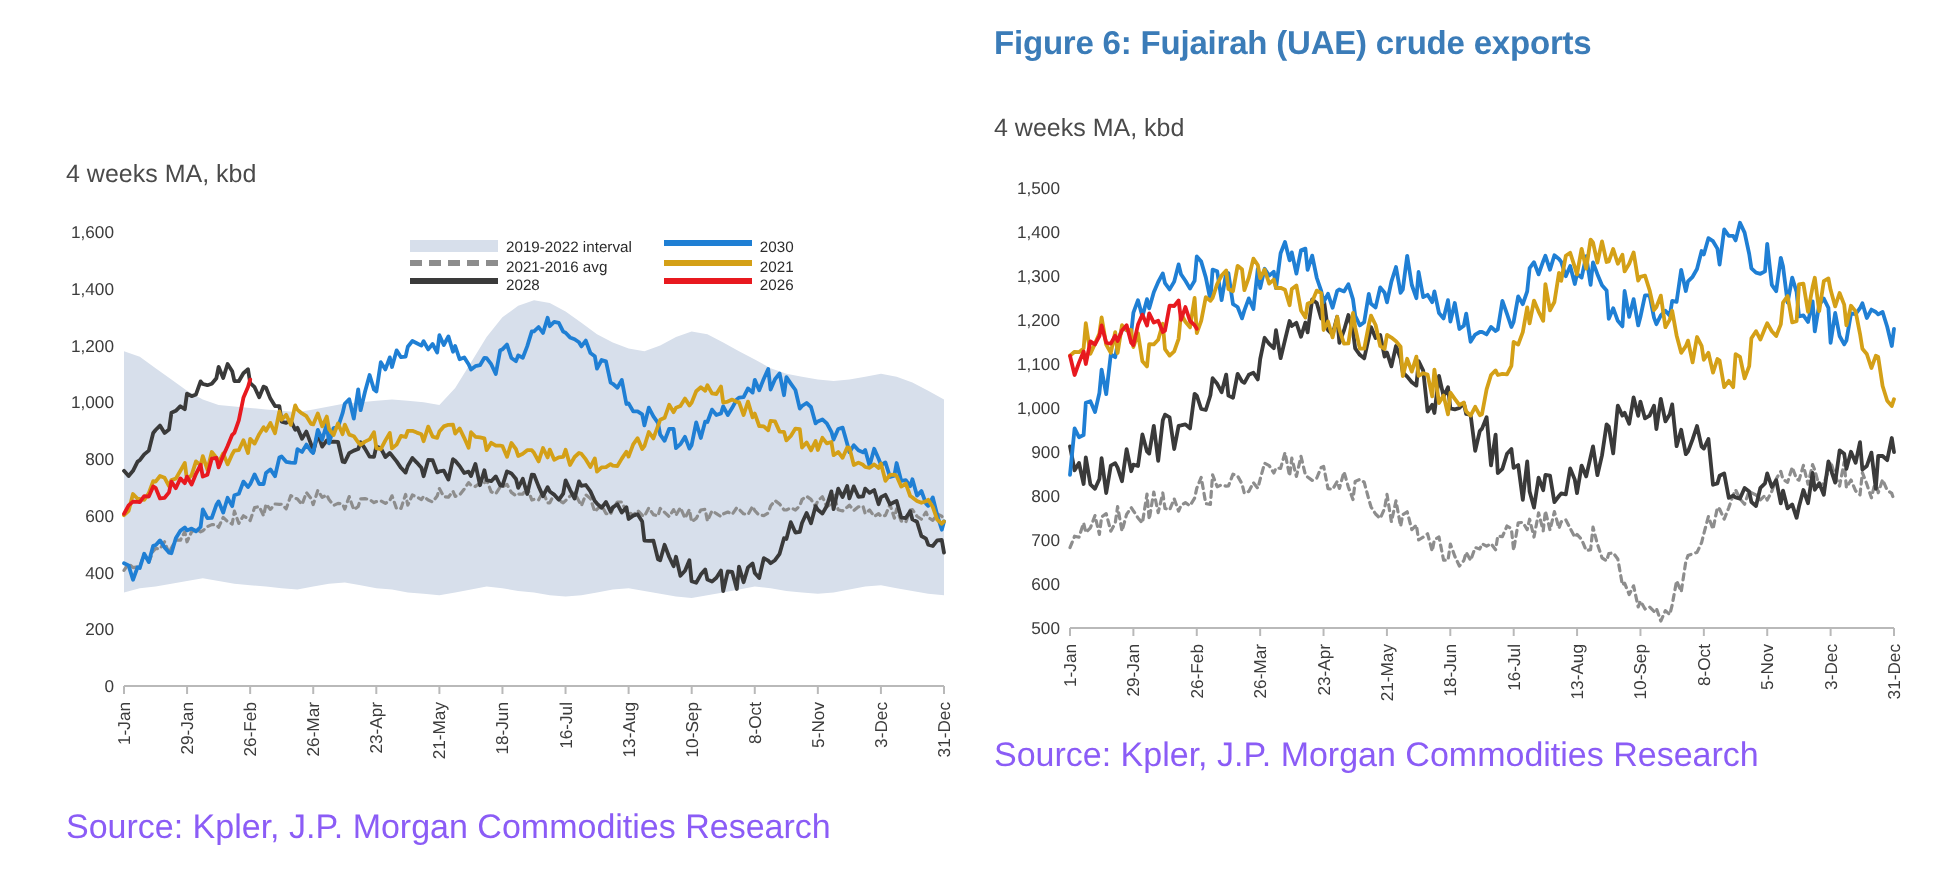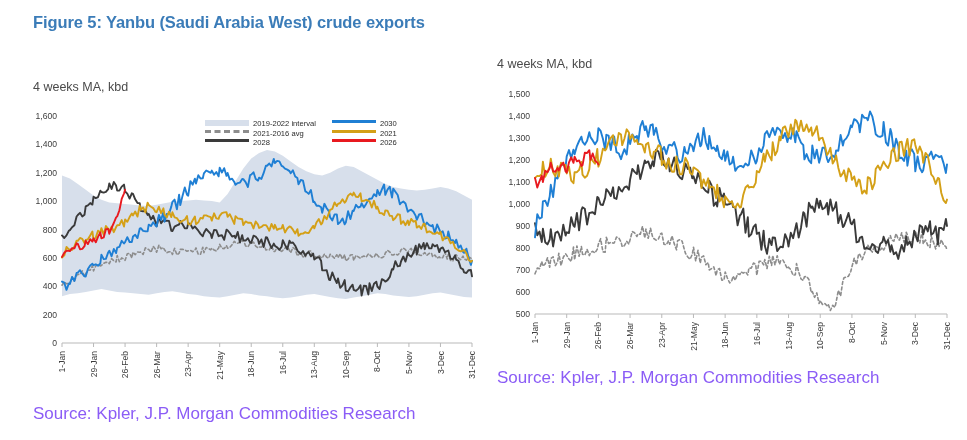--- a/index.html
+++ b/index.html
@@ -98,21 +98,20 @@
     fill: #3c3c3c;
   }
 </style>
 </head>
 <body>
 
 <div class="page">
 
   <div class="panel" id="panel-left">
 
-    <div class="fig-title" id="title-left">Figure 5: Yanbu (Saudi Arabia West) crude exports</div>
 
     <div class="fig-subtitle" id="sub-left">4 weeks MA, kbd</div>
 
     <div class="chart-area" id="chart-left">
         <svg width="460" height="285" class="chart-svg">
           <path d="M42.0 65.6 L49.9 68.4 L57.8 74.1 L65.7 79.8 L73.5 85.4 L81.4 89.7 L89.3 92.5 L97.2 93.3 L105.1 94.0 L113.0 94.7 L120.8 95.4 L128.7 96.1 L136.6 94.7 L144.5 93.3 L152.4 91.8 L160.3 91.1 L168.2 90.4 L176.0 89.7 L183.9 90.4 L191.8 91.1 L199.7 92.5 L207.6 84.0 L215.5 71.3 L223.3 58.5 L231.2 48.6 L239.1 42.9 L247.0 40.1 L254.9 41.5 L262.8 45.7 L270.7 51.4 L278.5 57.1 L286.4 61.3 L294.3 64.2 L302.2 65.6 L310.1 62.8 L318.0 58.5 L325.8 55.7 L333.7 57.1 L341.6 61.3 L349.5 65.6 L357.4 69.8 L365.3 74.1 L373.2 76.9 L381.0 78.4 L388.9 79.8 L396.8 80.5 L404.7 79.8 L412.6 78.4 L420.5 76.9 L428.3 78.4 L436.2 81.2 L444.1 85.4 L452.0 89.7 L452.0 187.6 L444.1 186.9 L436.2 185.5 L428.3 184.1 L420.5 182.6 L412.6 183.3 L404.7 184.8 L396.8 186.2 L388.9 186.9 L381.0 186.2 L373.2 185.5 L365.3 184.1 L357.4 183.3 L349.5 184.8 L341.6 186.2 L333.7 187.6 L325.8 189.0 L318.0 188.3 L310.1 186.9 L302.2 185.5 L294.3 184.1 L286.4 184.8 L278.5 186.2 L270.7 187.6 L262.8 188.3 L254.9 187.6 L247.0 186.2 L239.1 185.5 L231.2 184.1 L223.3 183.3 L215.5 184.8 L207.6 186.2 L199.7 187.6 L191.8 186.9 L183.9 186.2 L176.0 184.8 L168.2 184.1 L160.3 182.6 L152.4 181.2 L144.5 181.9 L136.6 183.3 L128.7 184.8 L120.8 184.1 L113.0 183.3 L105.1 182.6 L97.2 181.9 L89.3 180.5 L81.4 179.1 L73.5 180.5 L65.7 181.9 L57.8 183.3 L49.9 184.1 L42.0 186.2 Z" fill="#d7dfeb" stroke="none"></path>
           <text x="37" y="236" text-anchor="end" class="tick-label">0</text>
           <text x="37" y="207.625" text-anchor="end" class="tick-label">200</text>
           <text x="37" y="179.25" text-anchor="end" class="tick-label">400</text>
           <text x="37" y="150.875" text-anchor="end" class="tick-label">600</text>
@@ -183,20 +182,21 @@
           <span class="legend-swatch" style="background: rgb(232, 25, 31);"></span>
           <span class="legend-label">2026</span>
         </div>
       </div>
 
     <div class="fig-source" id="src-left">Source: Kpler, J.P. Morgan Commodities Research</div>
   </div>
 
   <div class="panel" id="panel-right">
 
+    <div class="fig-title" id="title-right">Figure 6: Fujairah (UAE) crude exports</div>
 
     <div class="fig-subtitle" id="sub-right">4 weeks MA, kbd</div>
 
     <div class="chart-area" id="chart-right">
         <svg width="470" height="278" class="chart-svg">
           <text x="43" y="229" text-anchor="end" class="tick-label">500</text>
           <text x="43" y="207" text-anchor="end" class="tick-label">600</text>
           <text x="43" y="185" text-anchor="end" class="tick-label">700</text>
           <text x="43" y="163" text-anchor="end" class="tick-label">800</text>
           <text x="43" y="141" text-anchor="end" class="tick-label">900</text>

